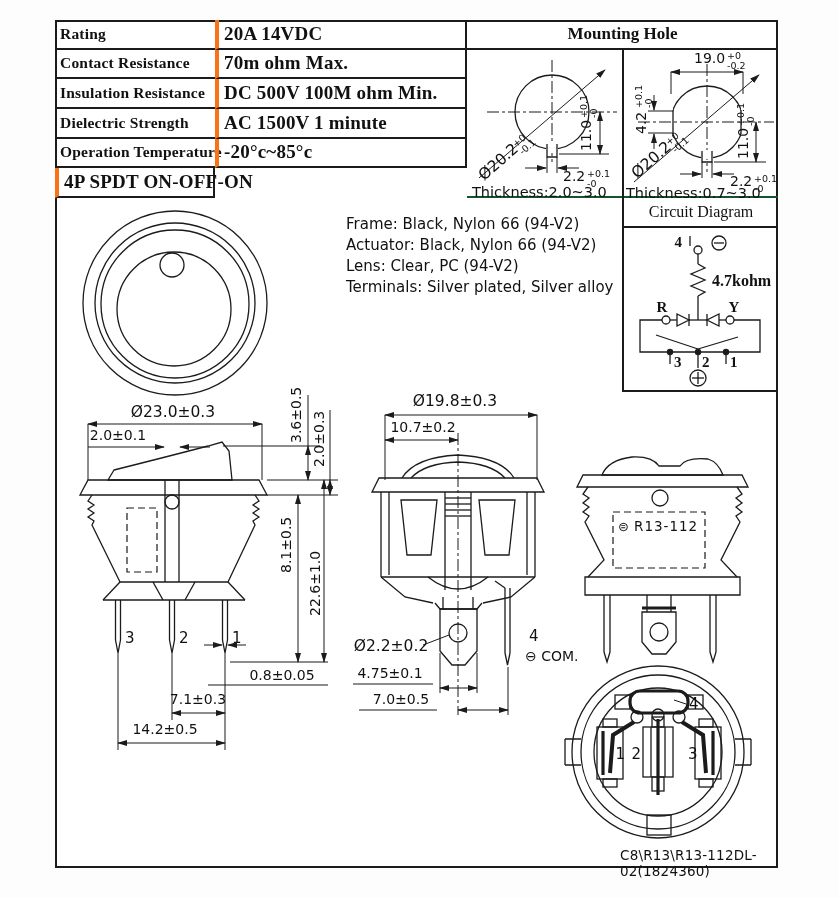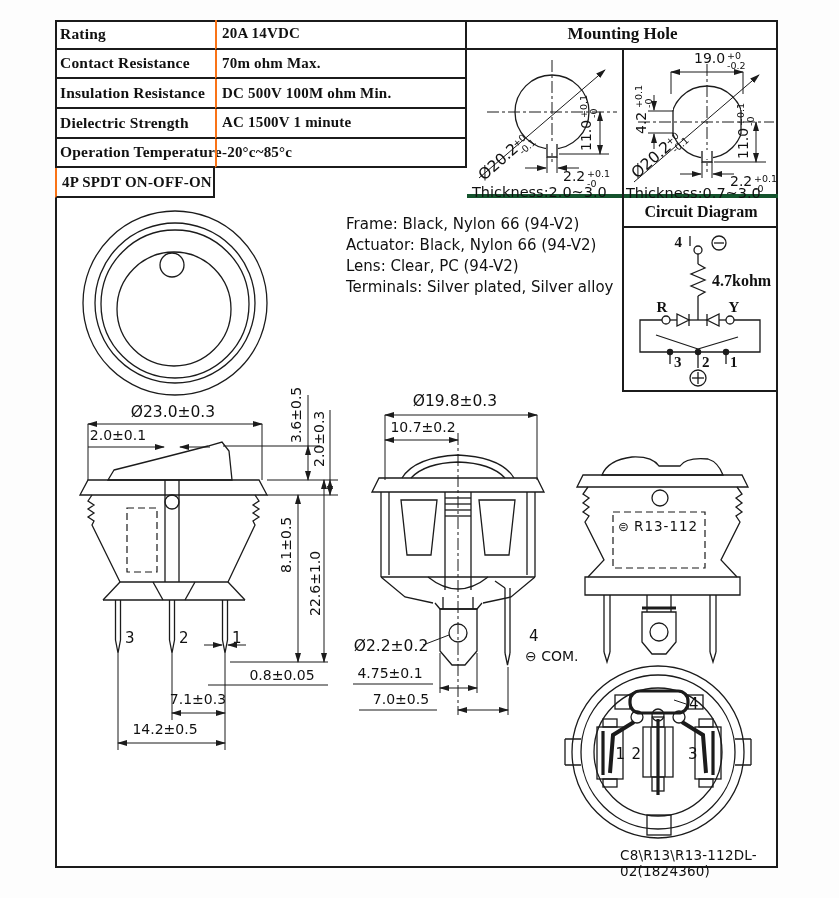--- a/index.html
+++ b/index.html
@@ -6,33 +6,33 @@
   body{width:839px;height:898px;position:relative;background:#fdfdfd;
        font-family:"DejaVu Sans",sans-serif;color:#111}
   .frame{position:absolute;left:55px;top:20px;width:723px;height:848px;
          border:2px solid #1b1b1b;box-sizing:border-box;background:#fff}
   
   .spec{position:absolute;left:55px;top:20px;width:412px;height:178px;
         display:grid;grid-template-columns:160px 1fr;grid-template-rows:repeat(6,29.67px);
         font-family:"Liberation Serif",serif;font-weight:700;font-size:15.5px;box-sizing:border-box}
   .spec .cell{border-bottom:2px solid #1b1b1b;display:flex;align-items:center;
         padding:0 5px;white-space:nowrap;box-sizing:border-box;letter-spacing:.2px}
-  .spec .val{border-left:2px solid #f97316;border-right:2px solid #1b1b1b;font-size:15px}
+  .spec .val{border-left:4px solid #f97316;border-right:2px solid #1b1b1b;font-size:19px}
   
   .mount{position:absolute;left:467px;top:20px;width:311px;height:178px;box-sizing:border-box}
   .mtitle{height:28px;border-bottom:2px solid #1b1b1b;display:flex;align-items:center;
           justify-content:center;font-family:"Liberation Serif",serif;font-weight:700;font-size:17px}
   .mcells{display:flex;height:150px}
   .mcell{width:157px;border-right:2px solid #1b1b1b;box-sizing:border-box;position:relative}
   .mcell2{flex:1;position:relative}
   
   .circuit{position:absolute;left:622px;top:198px;width:156px;height:194px;
            border-left:2px solid #1b1b1b;border-bottom:2px solid #1b1b1b;box-sizing:border-box}
   .ctitle{height:28px;border-bottom:2px solid #1b1b1b;display:flex;align-items:center;
-          justify-content:center;font-family:"Liberation Serif",serif;font-weight:700;font-size:16px}
+          justify-content:center;font-family:"Liberation Serif",serif;font-weight:400;font-size:16px}
   
   .material{position:absolute;left:332px;top:214px;font-size:15px;line-height:21px;white-space:nowrap}
   .material .ln{margin-left:14px}
   
   .footer{position:absolute;left:620px;top:847px;font-size:13.5px;letter-spacing:.2px}
   
   svg{position:absolute;overflow:visible}
   svg *{vector-effect:none}
   .s  {stroke:#1b1b1b;stroke-width:1.3;fill:none}
   .sb {stroke:#1b1b1b;stroke-width:3.2;fill:none}
@@ -59,21 +59,21 @@
   <div class="cell val">70m ohm Max.</div>
   <div class="cell">Insulation Resistance</div>
   <div class="cell val">DC 500V 100M ohm Min.</div>
   <div class="cell">Dielectric Strength</div>
   <div class="cell val">AC 1500V 1 minute</div>
   <div class="cell">Operation Temperature</div>
   <div class="cell val">-20°c~85°c</div>
   <div class="cell val">4P SPDT ON-OFF-ON</div>
 </div>
 
-<div class="mount" style="border-bottom:4px solid #14532d">
+<div class="mount" style="border-bottom:2px solid #14532d">
   <div class="mtitle">Mounting Hole</div>
   <div class="mcells">
     <div class="mcell">
       <svg width="157" height="150" viewBox="0 0 157 150">
         <defs>
             <marker id="aL" viewBox="0 0 10 6" refX="9" refY="3" markerWidth="10" markerHeight="6" orient="auto-start-reverse">
               <path d="M0,0L10,3L0,6Z" fill="#1b1b1b"></path>
             </marker>
           </defs>
         <line class="cl" x1="20" y1="62" x2="150" y2="62"></line>

